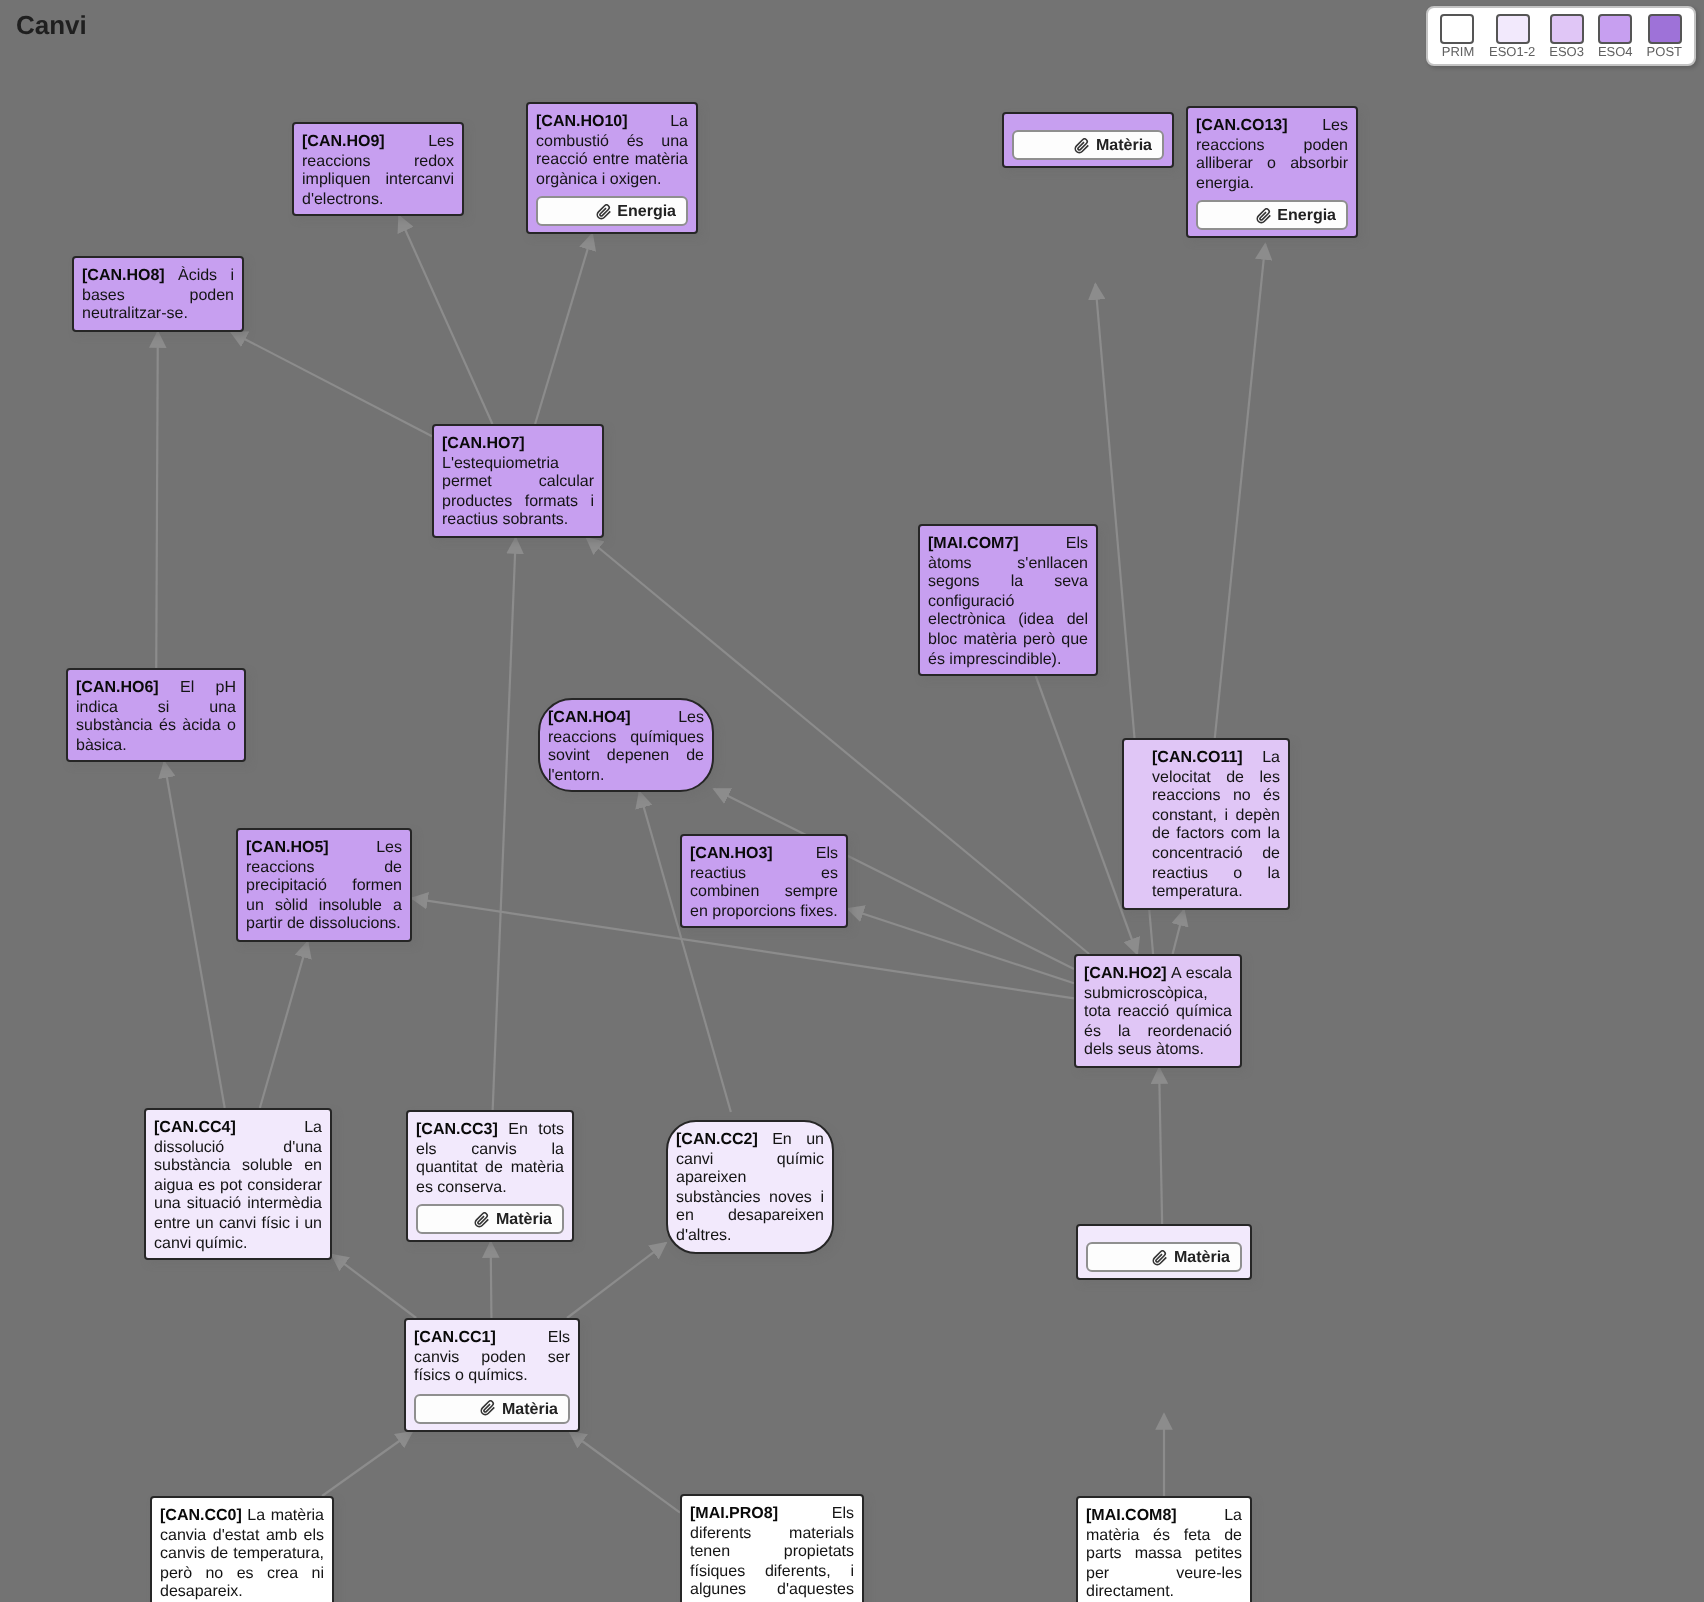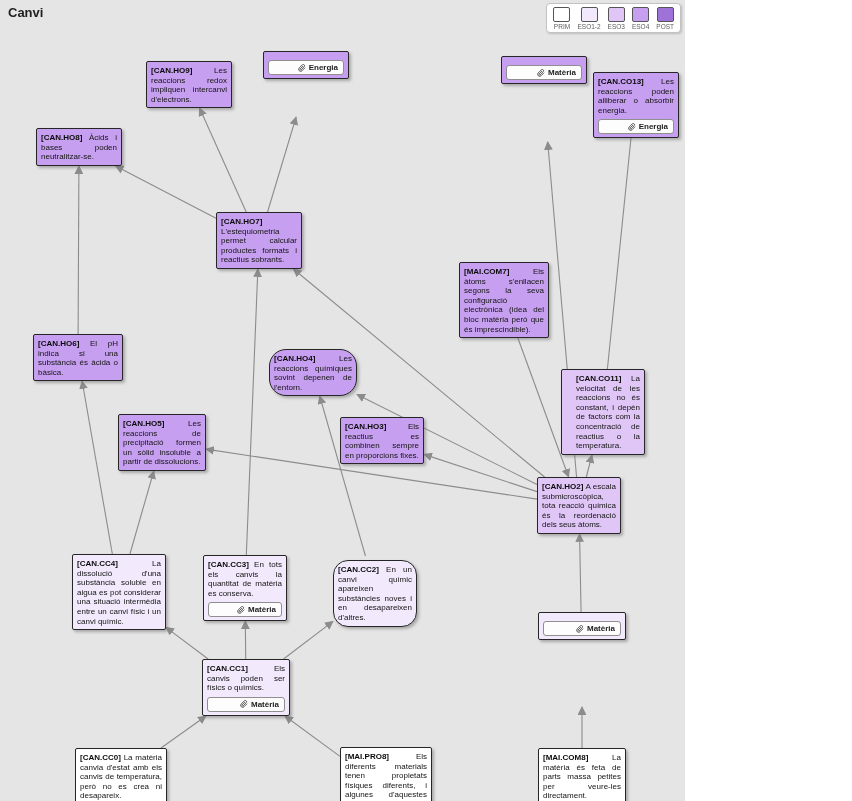--- a/index.html
+++ b/index.html
@@ -1,16 +1,16 @@
 <!DOCTYPE html>
 <html><head>
 <meta charset="utf-8">
 <style>
   html,body { margin:0; padding:0; background:#fff; font-family:"Liberation Sans", sans-serif; }
-  #canvas { position:relative; width:685px; height:801px; background:#e5e5e5; overflow:hidden; }
+  #canvas { position:relative; width:852px; height:801px; background:#737373; overflow:hidden; }
   #edges { position:absolute; left:0; top:0; width:852px; height:801px; }
   #title { position:absolute; left:8px; top:5px; font-size:13px; font-weight:bold; color:#1f1f1f; }
   #legend { position:absolute; right:4px; top:3px; background:#fff; border:1px solid #c3c3c3;
             border-radius:4px; padding:3px 6px 2px 6px; display:flex; gap:7px;
             box-shadow:1px 1px 2px rgba(0,0,0,.18); }
   .legend-item { display:flex; flex-direction:column; align-items:center; gap:1px; }
   .legend-swatch { width:15px; height:13px; border:1px solid #555; border-radius:2px; }
   .legend-label { font-size:6.5px; color:#606060; letter-spacing:0; }
   .node { position:absolute; box-sizing:border-box; border:1px solid #262626; border-radius:2px;
           padding:4px 4px 3px 4px; font-size:8px; line-height:1.2; color:#141414;
@@ -81,36 +81,37 @@
         <div class="legend-swatch" style="background: rgb(158, 114, 216);"></div>
         <span class="legend-label">POST</span>
       </div>
     </div>
 
   <div id="nodes">
       <div class="node" style="left: 146px; top: 61px; width: 86px; background: rgb(199, 159, 240);">
         <div class="node-text"><b>[CAN.HO9]</b> Les reaccions redox impliquen intercanvi d'electrons.</div>
       </div>
       <div class="node" style="left: 263px; top: 51px; width: 86px; background: rgb(199, 159, 240);">
+        <div class="node-text"><b>[CAN.HO10]</b> La combustió és una reacció entre matèria orgànica i oxigen.</div>
         <button class="att-btn">
           <svg width="8" height="8" viewBox="0 0 24 24">
             <path d="M21.4 11.05l-9.19 9.19a6 6 0 0 1-8.49-8.49l9.19-9.19a4 4 0 0 1 5.66 5.66l-9.2 9.19a2 2 0 0 1-2.83-2.83l8.49-8.48" fill="none" stroke="#333" stroke-width="2.4"></path>
           </svg>
           <span>Energia</span>
         </button>
       </div>
       <div class="node" style="left: 501px; top: 56px; width: 86px; background: rgb(199, 159, 240);">
         <button class="att-btn">
           <svg width="8" height="8" viewBox="0 0 24 24">
             <path d="M21.4 11.05l-9.19 9.19a6 6 0 0 1-8.49-8.49l9.19-9.19a4 4 0 0 1 5.66 5.66l-9.2 9.19a2 2 0 0 1-2.83-2.83l8.49-8.48" fill="none" stroke="#333" stroke-width="2.4"></path>
           </svg>
           <span>Matèria</span>
         </button>
       </div>
-      <div class="node" style="left: 593px; top: 72px; width: 86px; background: rgb(199, 159, 240);">
+      <div class="node" style="left: 593px; top: 53px; width: 86px; background: rgb(199, 159, 240);">
         <div class="node-text"><b>[CAN.CO13]</b> Les reaccions poden alliberar o absorbir energia.</div>
         <button class="att-btn">
           <svg width="8" height="8" viewBox="0 0 24 24">
             <path d="M21.4 11.05l-9.19 9.19a6 6 0 0 1-8.49-8.49l9.19-9.19a4 4 0 0 1 5.66 5.66l-9.2 9.19a2 2 0 0 1-2.83-2.83l8.49-8.48" fill="none" stroke="#333" stroke-width="2.4"></path>
           </svg>
           <span>Energia</span>
         </button>
       </div>
       <div class="node" style="left: 36px; top: 128px; width: 86px; background: rgb(199, 159, 240);">
         <div class="node-text"><b>[CAN.HO8]</b> Àcids i bases poden neutralitzar-se.</div>

